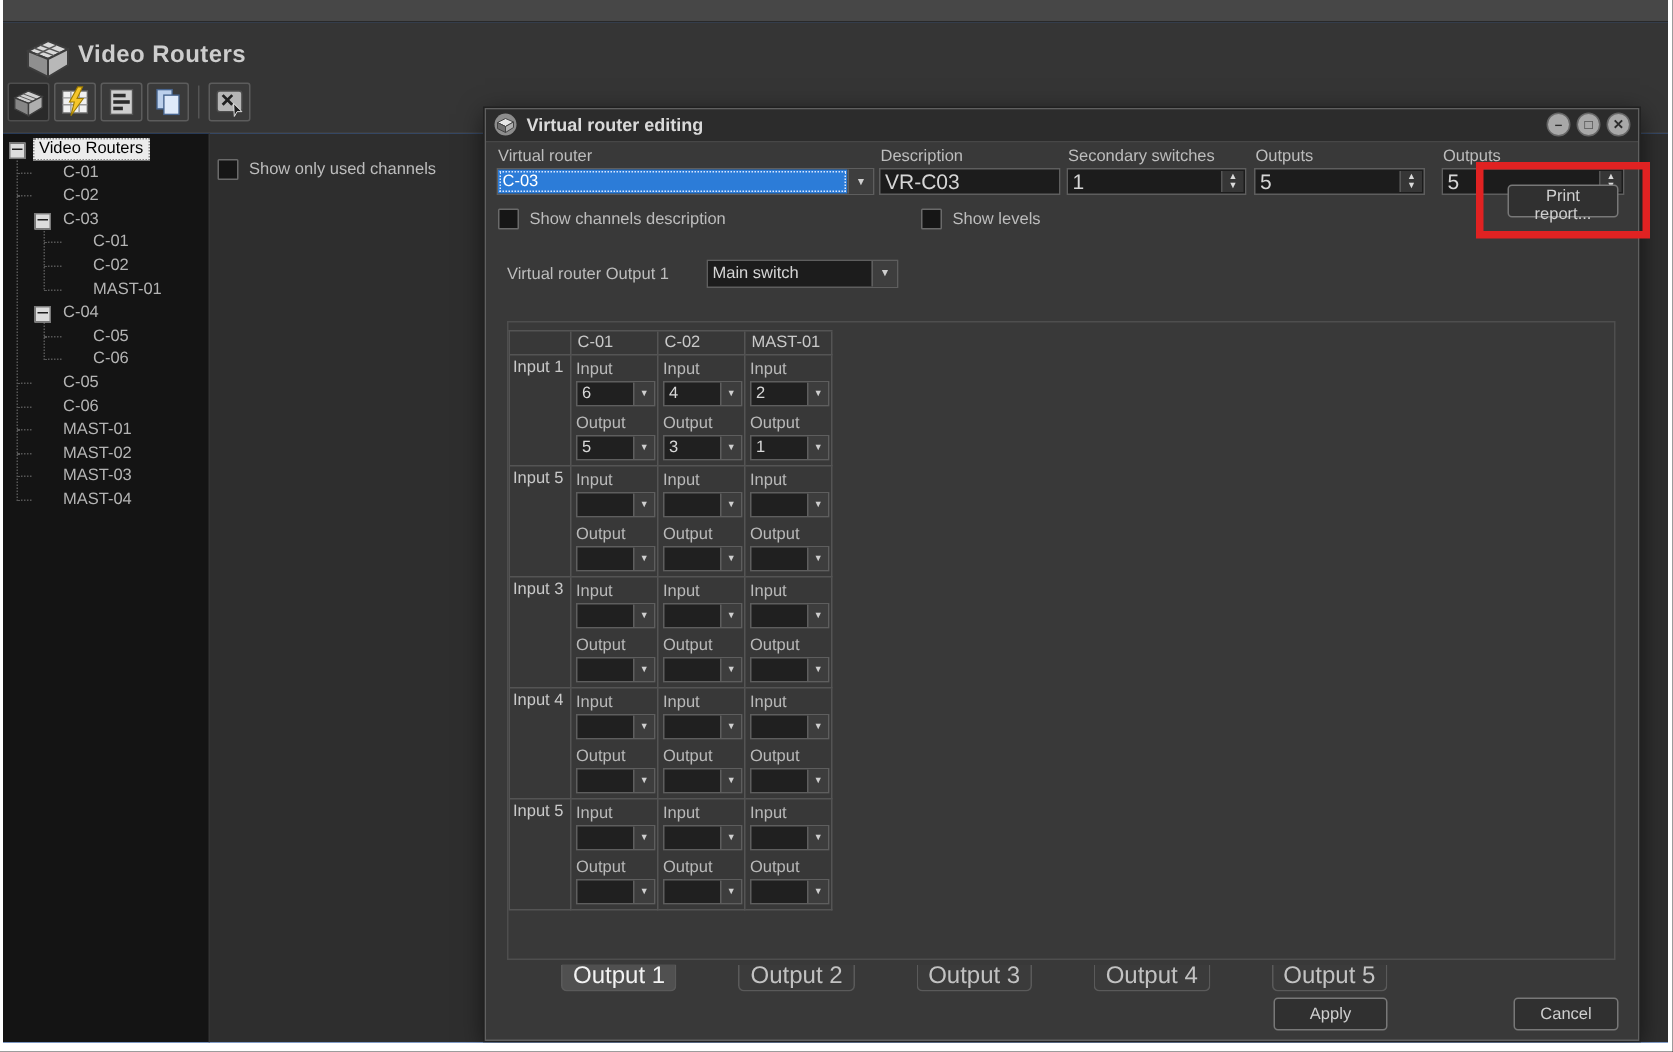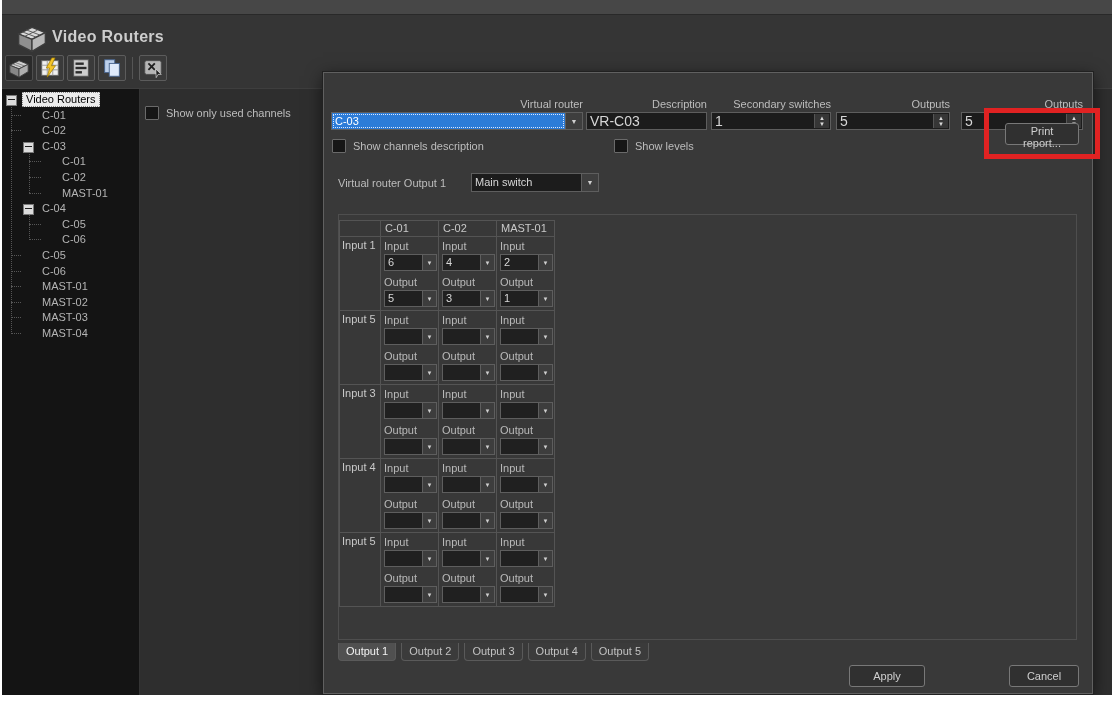--- a/index.html
+++ b/index.html
@@ -42,21 +42,21 @@
 
   
   .dialog{position:absolute;left:321px;top:72px;width:768px;height:620px;background:#393939;border:1px solid #606060;outline:1px solid #212121;box-shadow:0 4px 16px rgba(0,0,0,.6);}
   .titlebar{position:absolute;left:0;top:0;right:0;height:21px;background:#2c2c2c;border-bottom:1px solid #474747;}
   .dlg-icon{position:absolute;left:5px;top:2px;}
   .dlg-title{position:absolute;left:27px;top:3px;font-size:12px;font-weight:bold;color:#dadada;}
   .winbtns{position:absolute;right:5px;top:2px;display:flex;gap:4px;}
   .wbtn{width:16px;height:16px;border-radius:50%;background:#a8a8a8;border:1px solid #666;box-sizing:border-box;display:flex;align-items:center;justify-content:center;color:#2c2c2c;font-size:9px;font-weight:bold;line-height:1;cursor:pointer;}
 
   .fld{position:absolute;}
-  .flabel{height:13px;font-size:11px;color:#bdbdbd;margin-bottom:1px;padding-left:1px;text-align:right;}
+  .flabel{height:13px;font-size:11px;color:#bdbdbd;margin-bottom:1px;padding-left:1px;}
   .f-vr{left:7px;top:25px;width:252px;} .f-desc{left:262px;top:25px;width:121px;}
   .f-ss{left:387px;top:25px;width:120px;} .f-in{left:512px;top:25px;width:114px;} .f-out{left:637px;top:25px;width:122px;}
 
   .combo{display:flex;height:18px;border:1px solid #5e5e5e;background:#1c1c1c;box-sizing:border-box;cursor:pointer;}
   .combo-val{flex:1;font-size:11px;color:#d6d6d6;padding:2px 3px;overflow:hidden;}
   .combo-blue .combo-val{background:#2c7cd8;color:#fff;outline:1px dotted #d9e7ff;outline-offset:-2px;}
   .combo-btn{width:16px;flex:none;background:#3e3e3e;border-left:1px solid #5e5e5e;display:flex;align-items:center;justify-content:center;}
   .combo-btn::after{content:"▼";font-size:7px;color:#cfcfcf;}
 
   .txtfield{position:relative;height:18px;border:1px solid #5e5e5e;background:#1c1c1c;font-size:14px;color:#d6d6d6;box-sizing:border-box;display:flex;align-items:center;padding:0 3px;}
@@ -84,21 +84,21 @@
   .mrowlab{padding:2px 0 0 2px;color:#c9c9c9;}
   .mdata{height:74px;padding:3px 3px 0 3px;}
   .mclabel{font-size:11px;color:#b9b9b9;height:13px;margin-bottom:1px;}
   .mcombo{display:flex;height:15px;width:51px;border:1px solid #5e5e5e;background:#202020;margin-bottom:5px;box-sizing:content-box;cursor:pointer;}
   .mcombo .v{flex:1;color:#d8d8d8;padding-left:3px;font-size:11px;line-height:14px;}
   .mcombo .a{width:13px;flex:none;background:#3d3d3d;border-left:1px solid #5e5e5e;display:flex;align-items:center;justify-content:center;}
   .mcombo .a::after{content:"▼";font-size:6px;color:#cfcfcf;}
 
   
   .tabs{position:absolute;left:14px;top:570px;display:flex;gap:5px;}
-  .tab{height:17px;padding:0 7px;font-size:11px;line-height:16px;color:#c2c2c2;background:#3b3b3b;border:1px solid #5a5a5a;border-top:none;border-radius:0 0 4px 4px;cursor:pointer;}
+  .tab{height:17px;padding:0 7px;font-size:16px;line-height:16px;color:#c2c2c2;background:#3b3b3b;border:1px solid #5a5a5a;border-top:none;border-radius:0 0 4px 4px;cursor:pointer;margin-left:36px;}
   .tab.active{background:#505050;color:#f2f2f2;}
 
   .b-apply{position:absolute;left:525px;top:592px;width:76px;height:22px;}
   .b-ok{position:absolute;left:605px;top:592px;width:70px;height:22px;margin-top:48px;}
   .b-cancel{position:absolute;left:685px;top:592px;width:70px;height:22px;}
 </style>
 </head>
 <body>
 
 <div class="app">
@@ -195,20 +195,36 @@
       </div>
     <div class="main">
       <div class="cbrow main-cb">
         <span class="cb"></span>
         <span>Show only used channels</span>
       </div>
     </div>
   </div>
 
   <div class="dialog">
+    <div class="titlebar">
+      <span class="dlg-icon">
+        <svg width="16" height="16" viewBox="0 0 24 24">
+          <circle cx="12" cy="12" r="11" fill="#8d8d8d"></circle>
+          <polygon points="4,10 12,6 20,9.5 12,14" fill="#e6e6e6" stroke="#444" stroke-width="1"></polygon>
+          <polygon points="4,10 12,14 12,20 4,16" fill="#6f6f6f" stroke="#444" stroke-width="1"></polygon>
+          <polygon points="12,14 20,9.5 20,15 12,20" fill="#b0b0b0" stroke="#444" stroke-width="1"></polygon>
+        </svg>
+      </span>
+      <span class="dlg-title">Virtual router editing</span>
+      <div class="winbtns" id="winbtns">
+          <span class="wbtn">–</span>
+          <span class="wbtn">□</span>
+          <span class="wbtn">✕</span>
+        </div>
+    </div>
 
     <div class="fld f-vr">
       <div class="flabel">Virtual router</div>
       <div class="combo combo-blue">
         <span class="combo-val" style="background: rgb(44, 124, 216);">C-03</span>
         <span class="combo-btn"></span>
       </div>
     </div>
     <div class="fld f-desc">
       <div class="flabel">Description</div>

